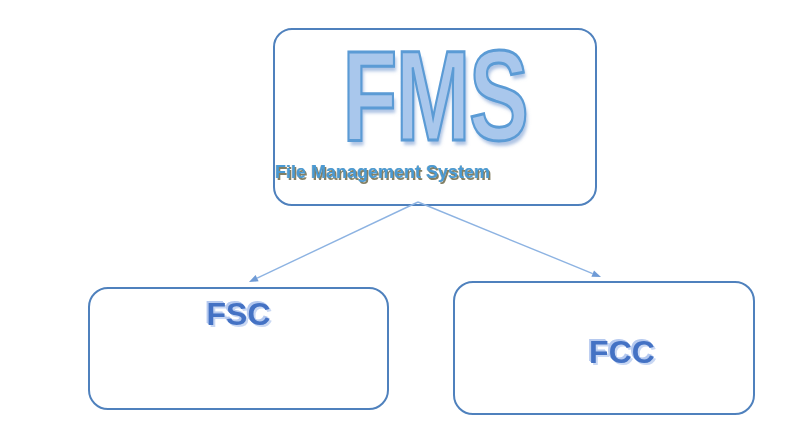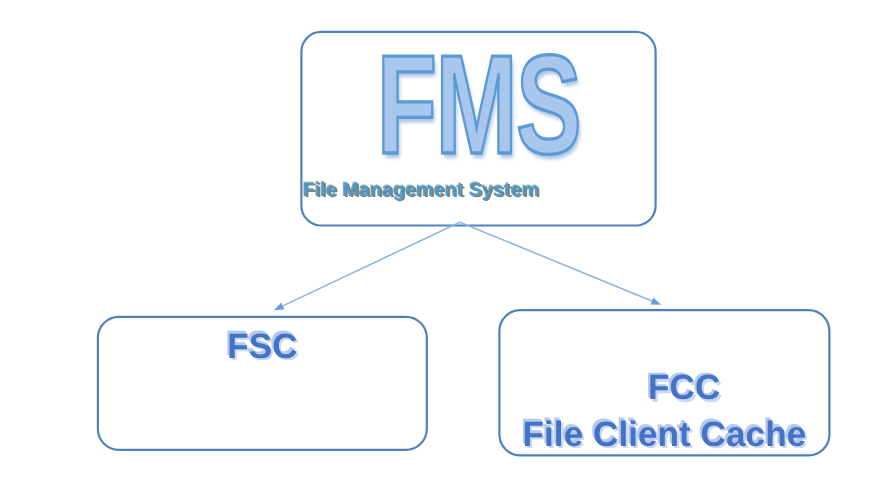--- a/index.html
+++ b/index.html
@@ -90,17 +90,16 @@
 
   <div class="node" id="fsc-node">
     <div class="child-text">
       <div class="node-abbr">FSC</div>
     </div>
   </div>
 
   <div class="node" id="fcc-node">
     <div class="child-text">
       <div class="node-abbr">FCC</div>
-      <div class="node-label">File Client Cache</div>
     </div>
   </div>
 
 </div>
 
 </body></html>

